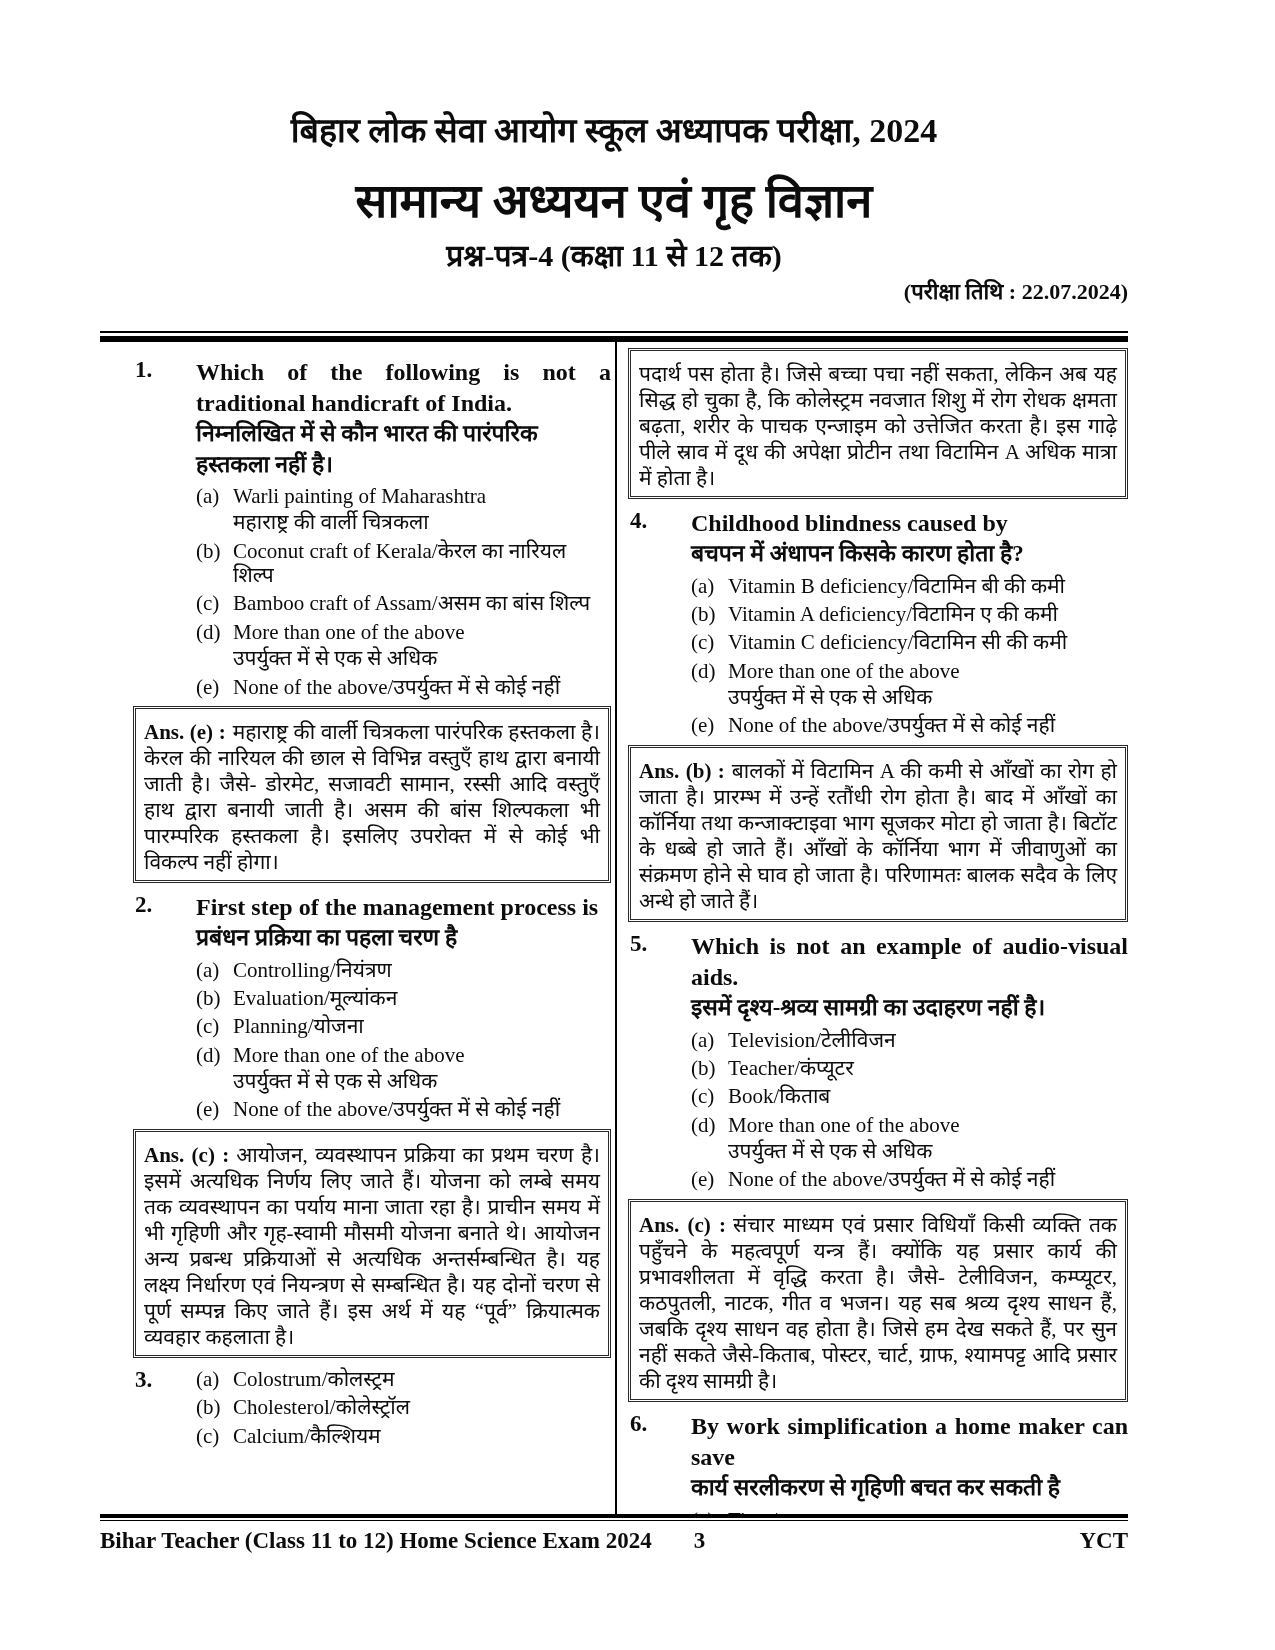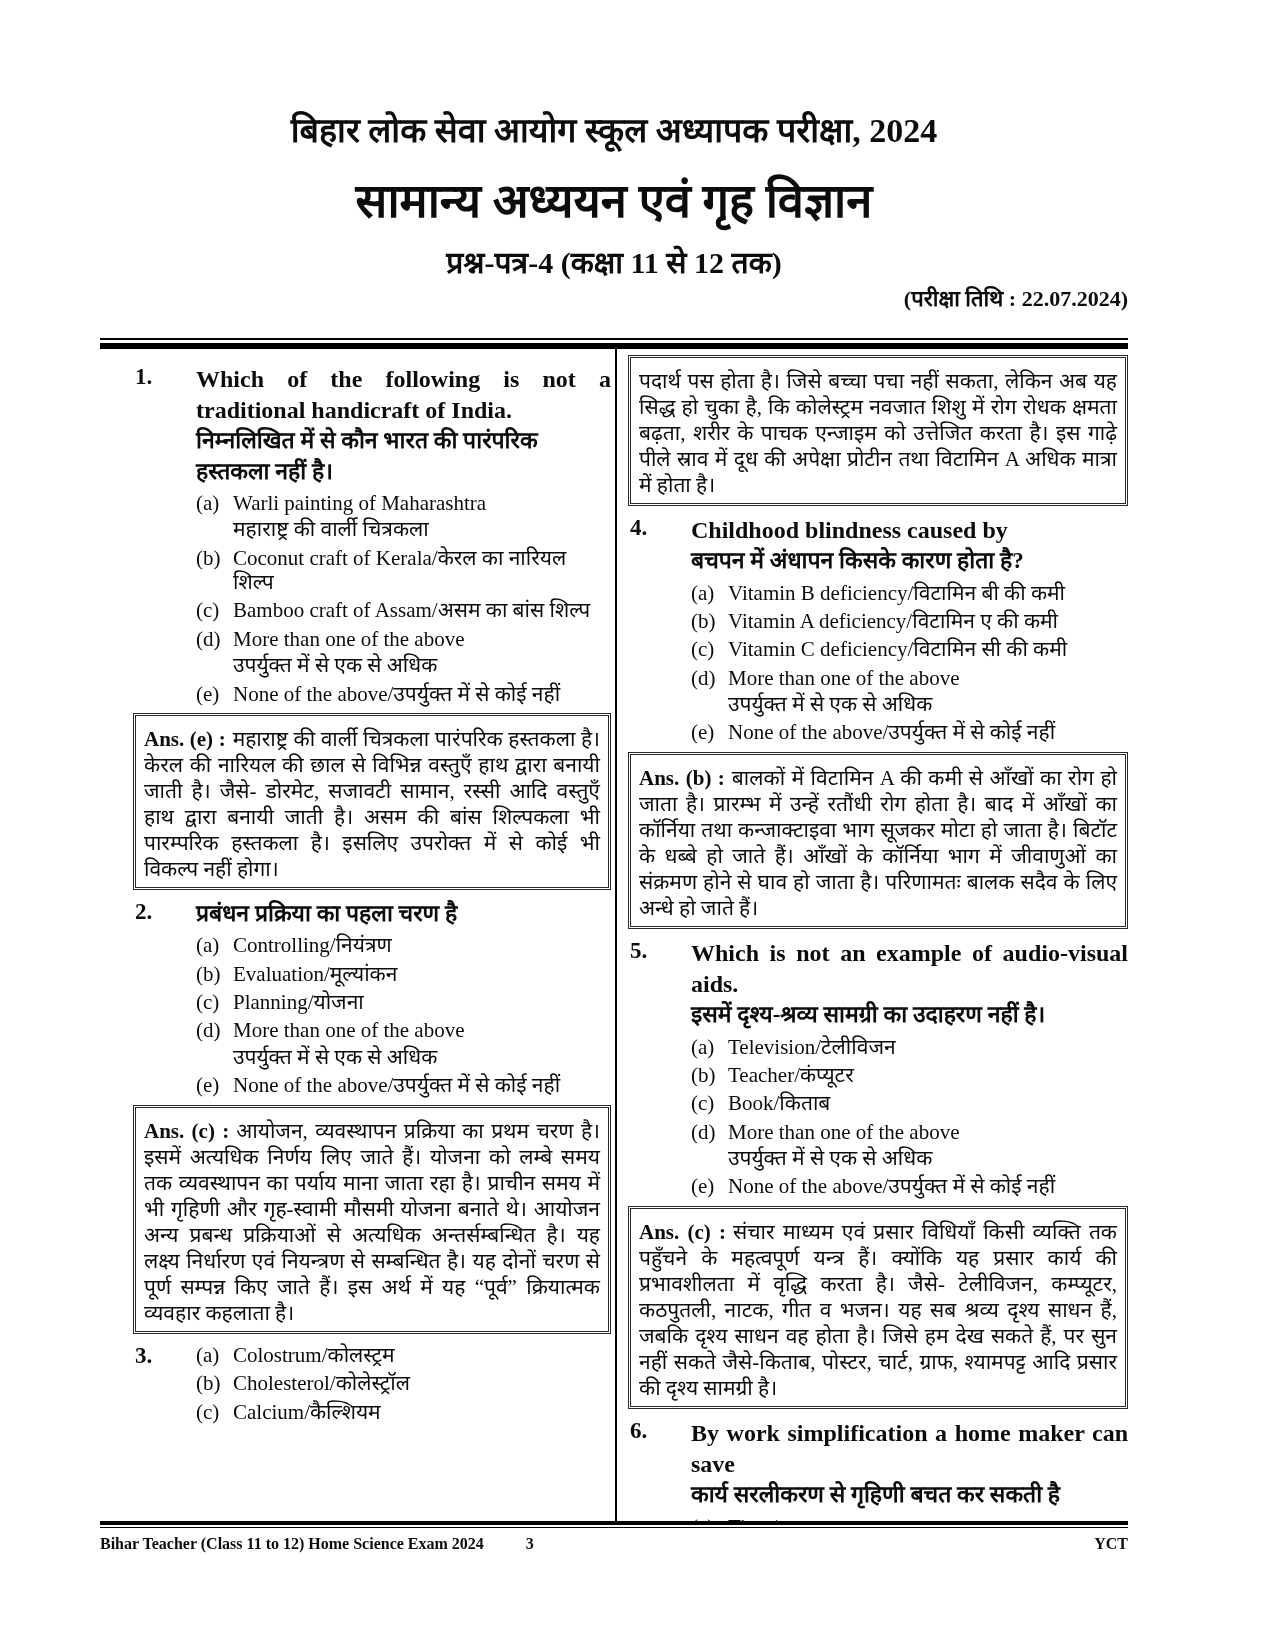--- a/index.html
+++ b/index.html
@@ -4,21 +4,21 @@
 <style>
   html,body{margin:0;padding:0;background:#ffffff;}
   body{width:1275px;height:1650px;position:relative;color:#0c0c0c;
        font-family:"Liberation Serif","DejaVu Serif",serif;}
   .page{box-sizing:border-box;width:1275px;height:1632px;padding:0 147px 0 100px;position:relative;}
 
   
   .header{text-align:center;padding-top:110px;}
   .h-t1{font-size:34px;font-weight:bold;line-height:1.25;}
   .h-t2{font-size:47px;font-weight:bold;line-height:1.2;margin-top:20px;}
-  .h-t3{font-size:30px;font-weight:bold;margin-top:12px;}
+  .h-t3{font-size:30px;font-weight:bold;margin-top:5px;}
   .h-row4{position:relative;margin-top:8px;height:42px;}
   .h-t4{font-size:29px;font-weight:bold;display:inline-block;}
   .h-date{position:absolute;right:0;bottom:20px;font-size:22px;font-weight:bold;}
 
   .rule-double-top{border-top:2px solid #000;border-bottom:6px solid #000;height:3px;margin-top:6px;}
   .rule-double-bottom{border-top:4px solid #000;border-bottom:1px solid #000;height:2px;}
 
   
   .bodyarea{display:flex;height:1172px;overflow:hidden;}
   .col-left{width:515px;box-sizing:border-box;padding:6px 4px 0 33px;flex:none;}
@@ -34,21 +34,21 @@
   .opt-letter{width:37px;flex:none;}
   .opt-text{flex:1;}
   .opt-l2{margin-top:2px;}
 
   
   .ans{border:3px double #2a2a2a;margin-top:7px;padding:10px 8px 5px 8px;
        font-size:21px;line-height:1.24;text-align:justify;}
   .ans-label{margin-right:7px;white-space:nowrap;}
 
   
-  .footer{display:flex;align-items:baseline;margin-top:7px;font-weight:bold;font-size:16px;}
+  .footer{display:flex;align-items:baseline;margin-top:7px;font-weight:bold;font-size:23px;}
   .footer .pageno{margin-left:42px;}
   .footer .brand{margin-left:auto;}
 </style>
 </head>
 <body>
 
 <div class="page">
 
   <div class="header">
     <div class="h-t1">बिहार लोक सेवा आयोग स्कूल अध्यापक परीक्षा, 2024</div>
@@ -90,20 +90,21 @@
           <span class="opt-letter">(e)</span>
           <span class="opt-text">None of the above/उपर्युक्त में से कोई नहीं</span>
         </div>
       </div>
       <div class="ans">
         <b class="ans-label">Ans. (e) :</b><span>महाराष्ट्र की वार्ली चित्रकला पारंपरिक हस्तकला है। केरल की नारियल की छाल से विभिन्न वस्तुएँ हाथ द्वारा बनायी जाती है। जैसे- डोरमेट, सजावटी सामान, रस्सी आदि वस्तुएँ हाथ द्वारा बनायी जाती है। असम की बांस शिल्पकला भी पारम्परिक हस्तकला है। इसलिए उपरोक्त में से कोई भी विकल्प नहीं होगा।</span>
       </div>
 
       <div class="q">
         <span class="q-num">2.</span>
+        <div class="q-en">First step of the management process is</div>
         <div class="q-hi">प्रबंधन प्रक्रिया का पहला चरण है</div>
         <div class="opt">
           <span class="opt-letter">(a)</span>
           <span class="opt-text">Controlling/नियंत्रण</span>
         </div>
         <div class="opt">
           <span class="opt-letter">(b)</span>
           <span class="opt-text">Evaluation/मूल्यांकन</span>
         </div>
         <div class="opt">

